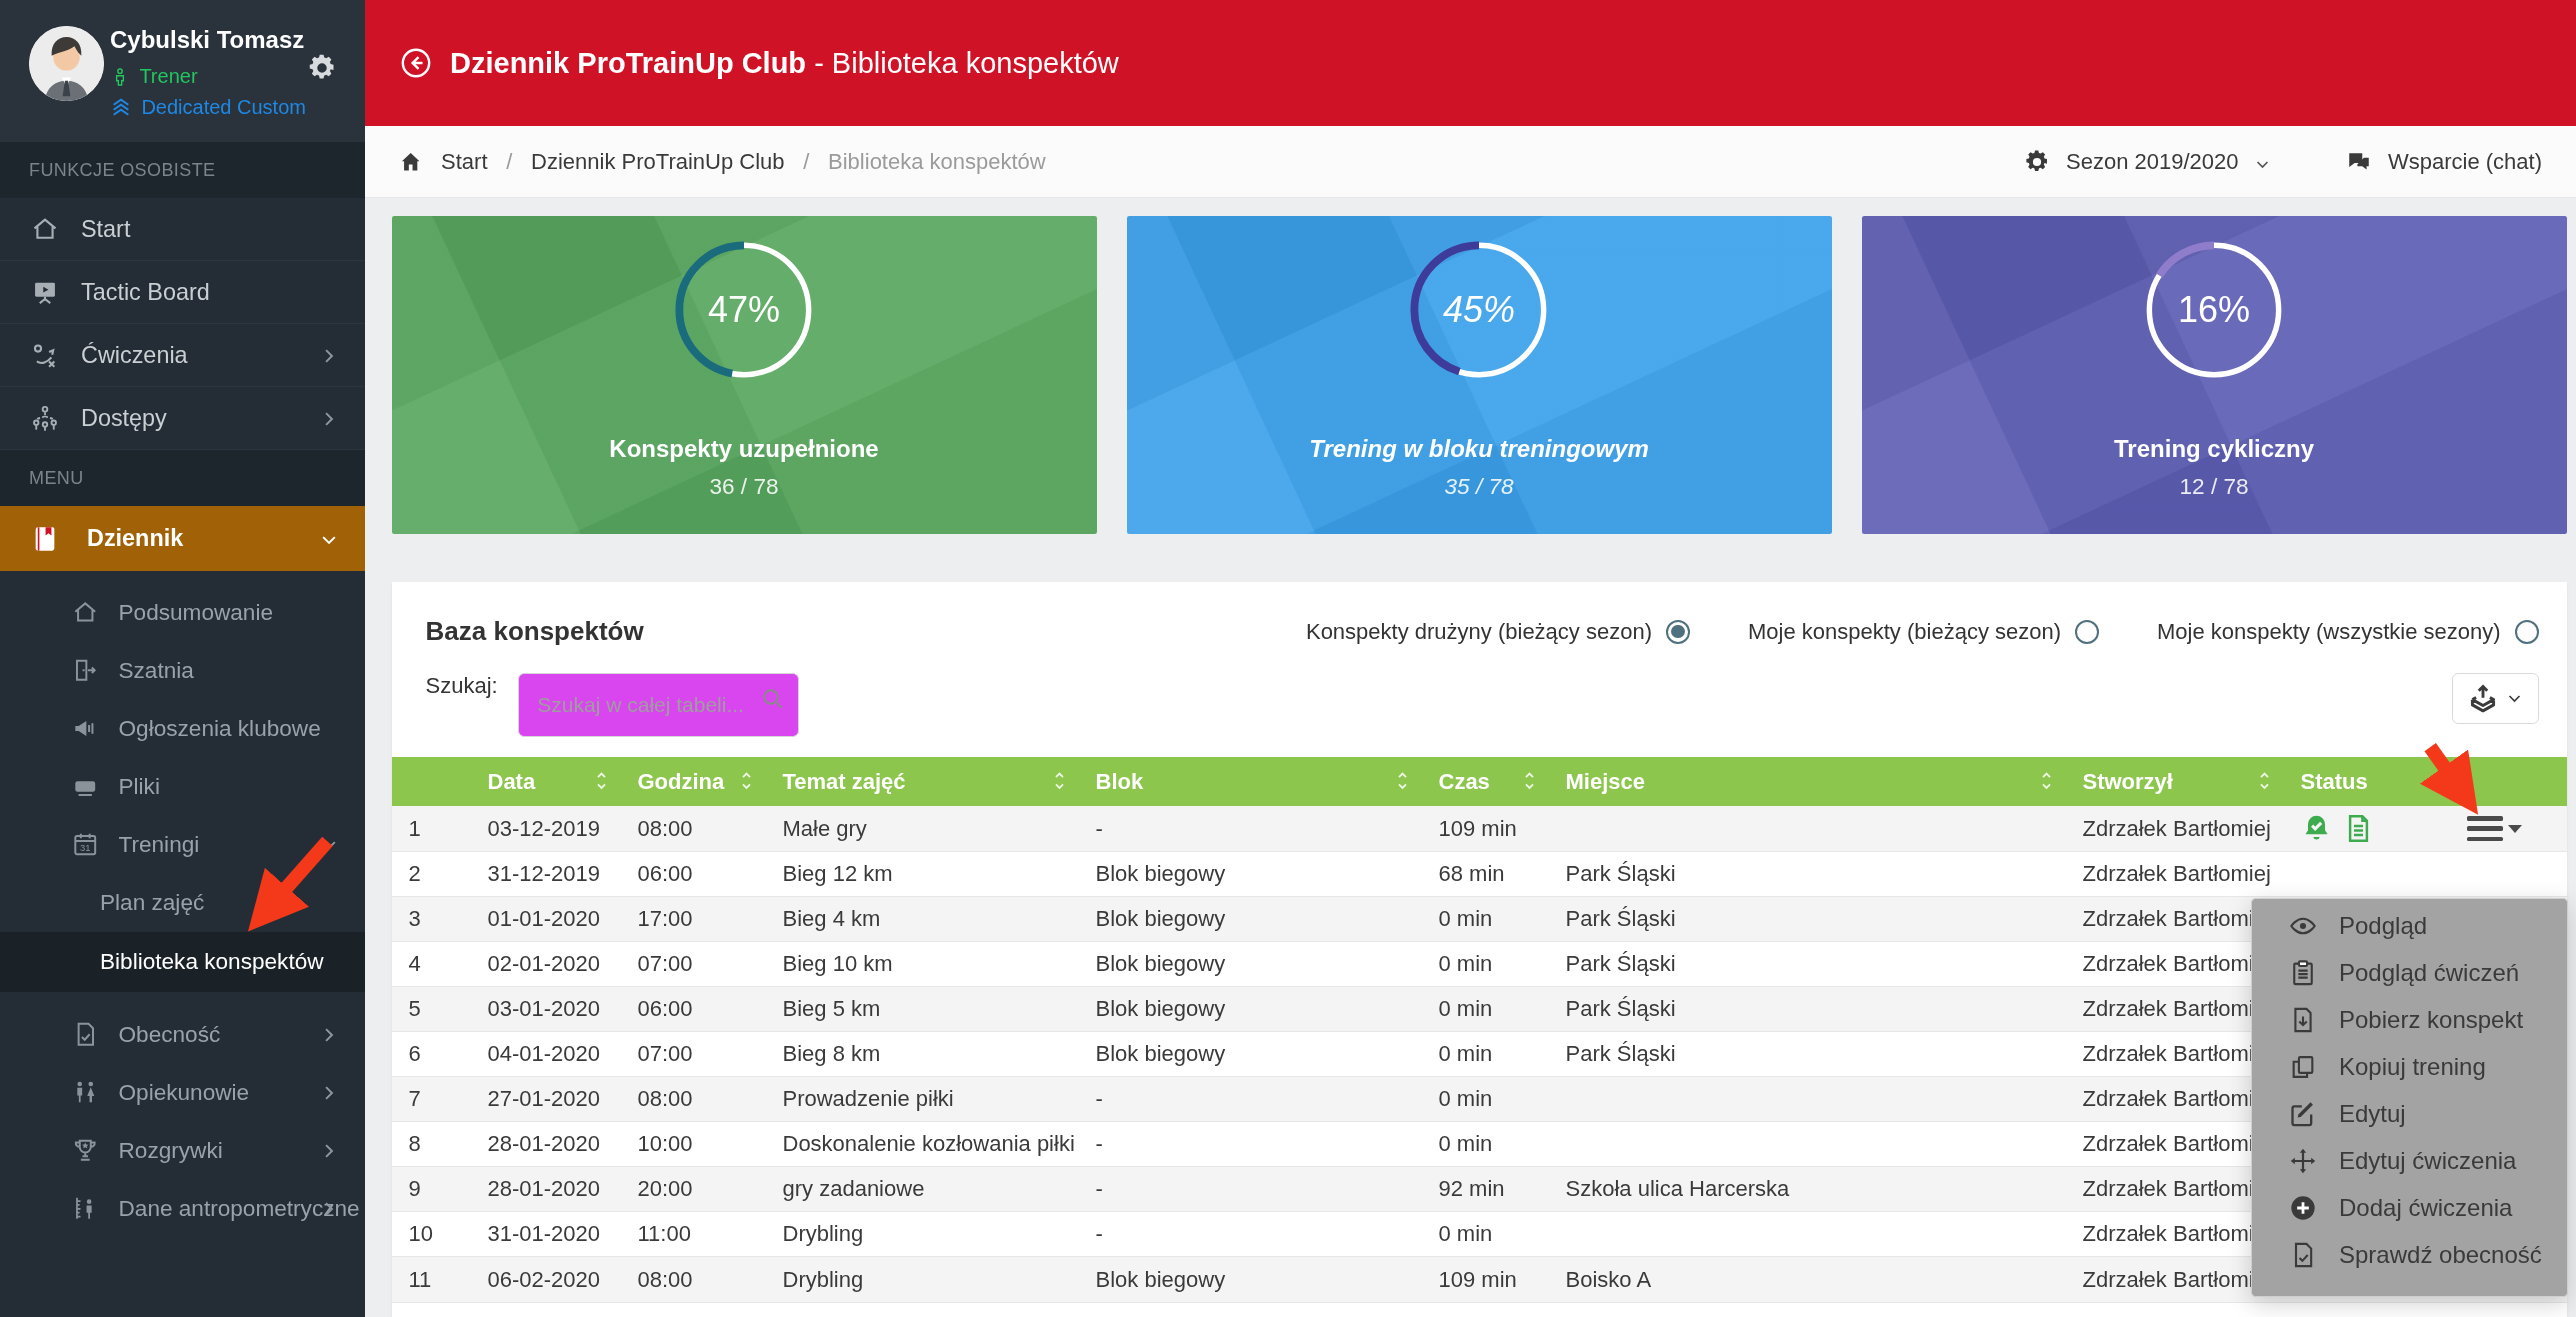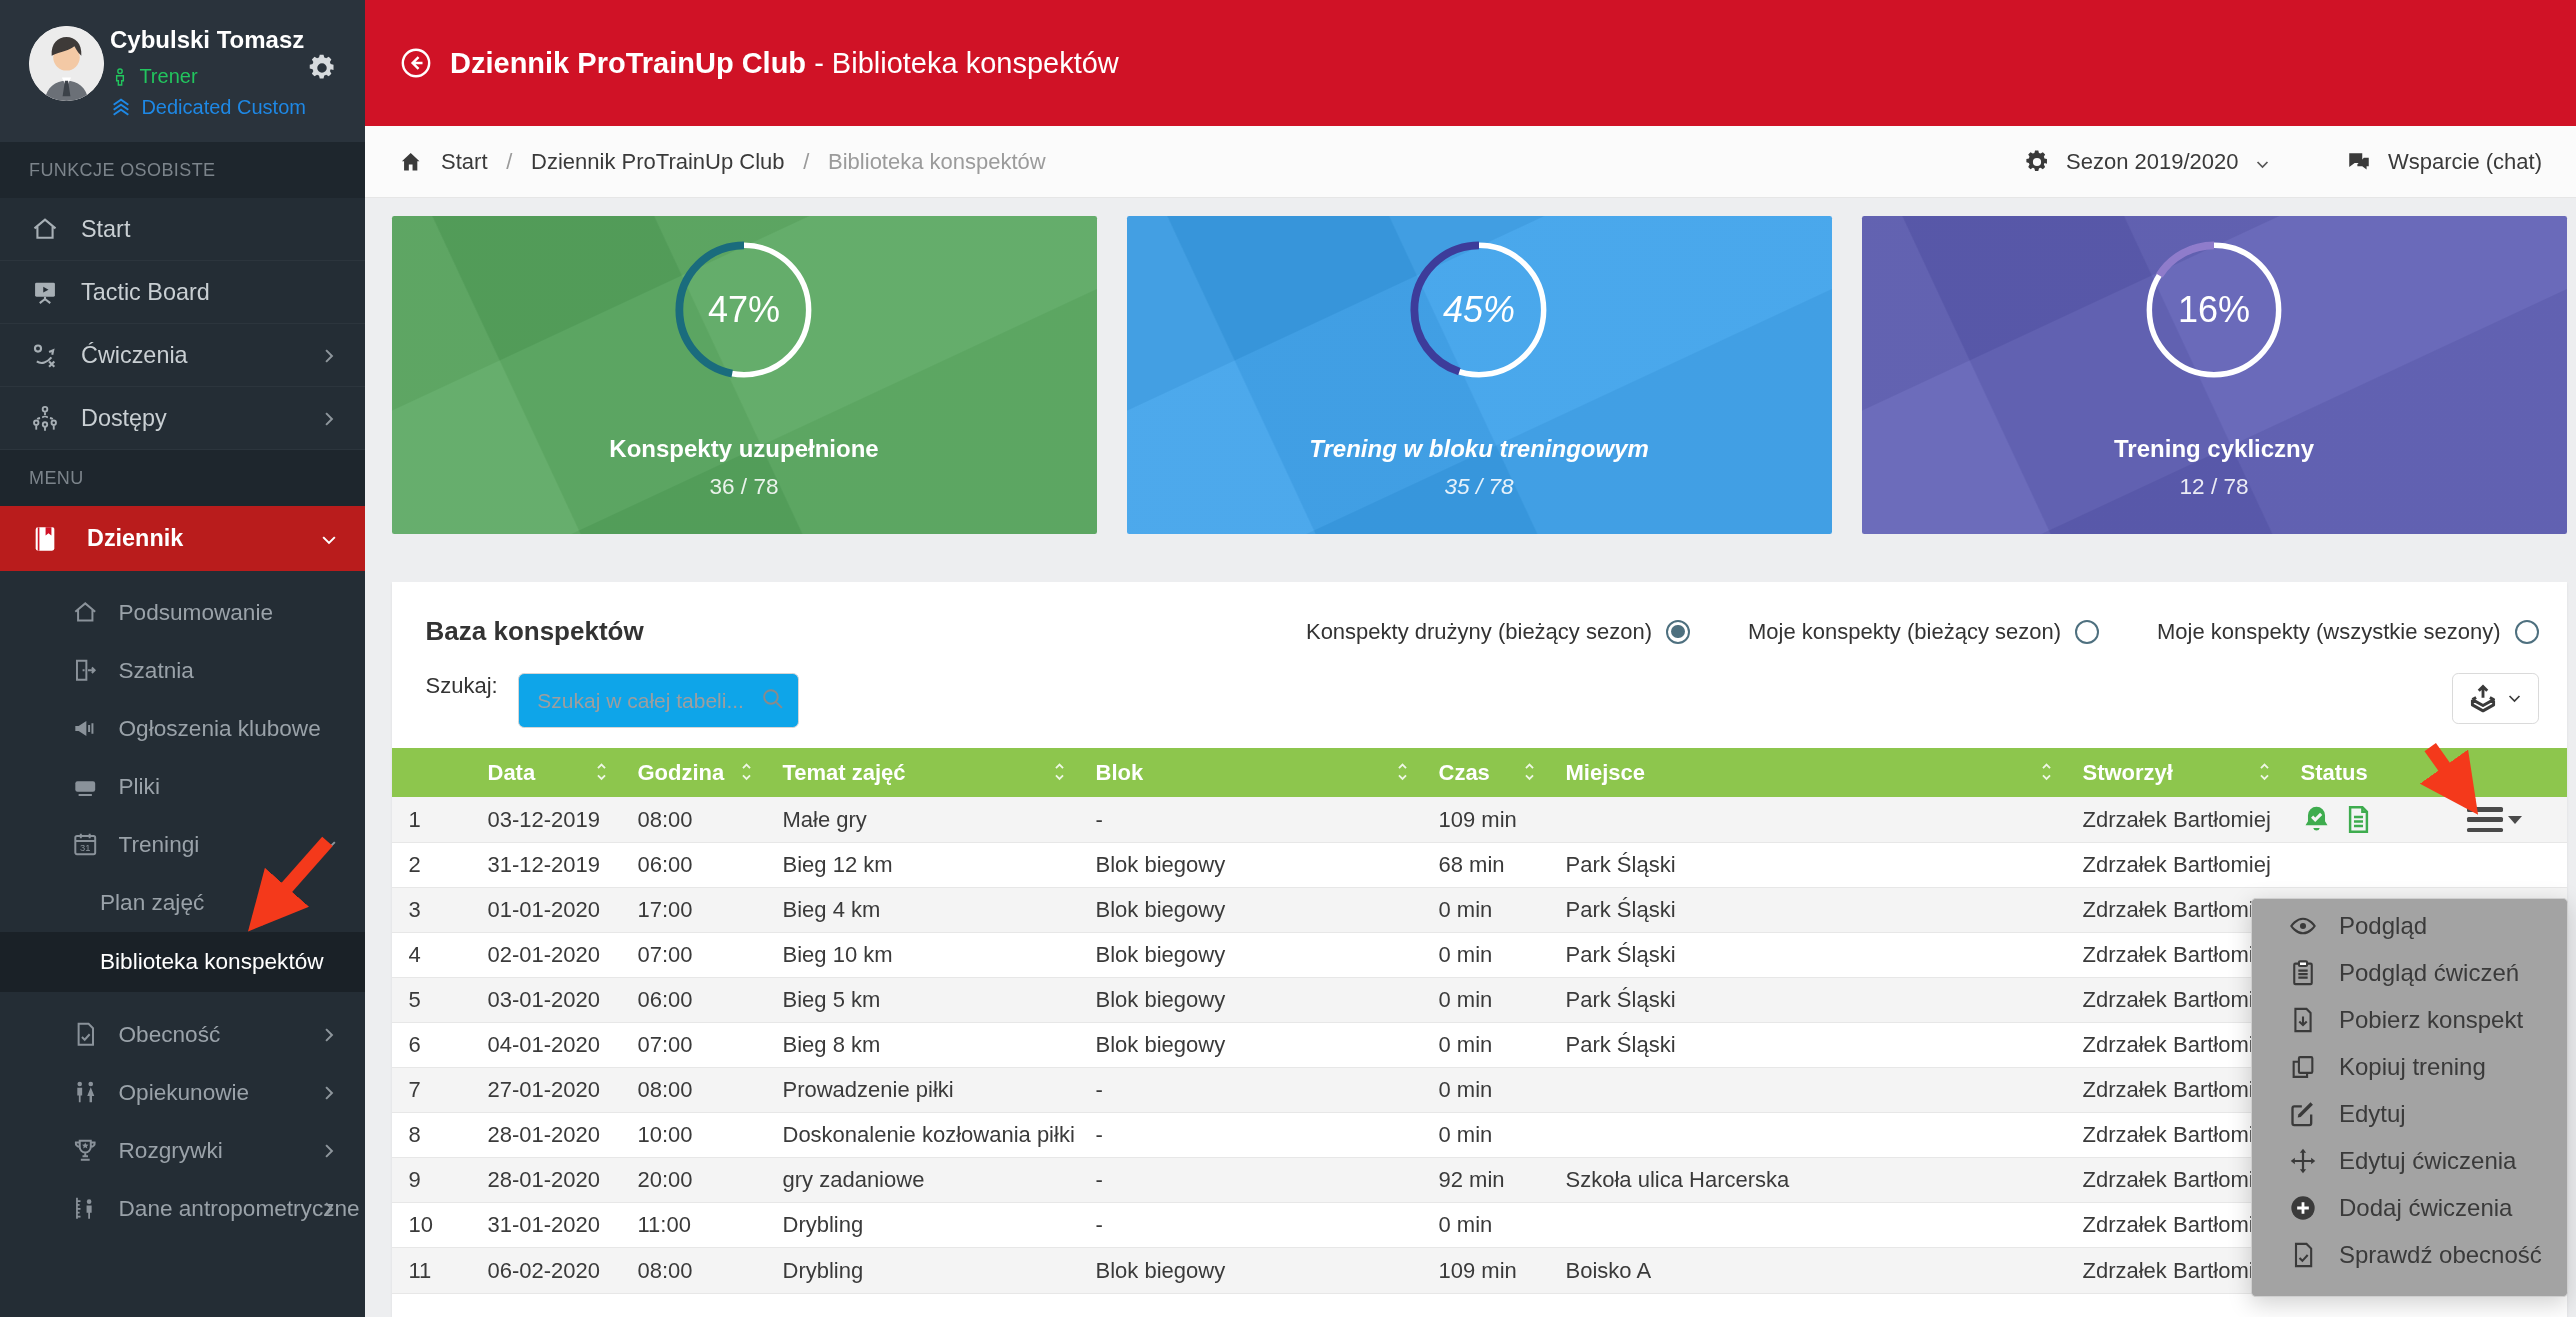--- a/index.html
+++ b/index.html
@@ -15,21 +15,21 @@
   .p-name { font-size:24px; font-weight:bold; color:#FFFFFF; margin-bottom:11px; }
   .p-row { display:flex; align-items:center; gap:9.4px; font-size:20px; color:#22c55e; margin-bottom:7.8px; }
   .p-plan { color:#1E88E5; }
   .gear-top { position:absolute; right:28px; top:53px; width:30px; height:30px; color:#D7DBDE; }
   .sb-strip { height:56px; background:#1E262D; display:flex; align-items:center; padding-left:29px;
               font-size:18px; color:#7C848B; letter-spacing:0.4px; }
   .sb-item { position:relative; height:63px; display:flex; align-items:center; padding-left:31px; gap:22px;
              font-size:23.4px; color:#C9CFD3; border-bottom:0.8px solid #2C353D; cursor:pointer; }
   .sb-item .ic { width:28px; height:28px; color:#A7AFB5; flex:0 0 auto; }
   .sb-item .chev { position:absolute; right:26.5px; width:20px; height:20px; color:#8E969C; }
-  .sb-dziennik { height:65px; background:#b91c1c; border-bottom:none; color:#FFFFFF; font-weight:bold;gap:28px; }
+  .sb-dziennik { height:65px; background:#a16207; border-bottom:none; color:#FFFFFF; font-weight:bold;gap:28px; }
   .sb-dziennik .ic { color:#FFFFFF; }
   .sb-dziennik .chev { color:#FFFFFF; }
   .sb-sub { padding-top:12.5px; }
   .sb-sub-item { position:relative; height:58px; display:flex; align-items:center; padding-left:72px; gap:20px;
                  font-size:22.6px; color:#9AA2A9; cursor:pointer; }
   .sb-sub-item .ic { width:26.5px; height:26.5px; color:#8A929A; flex:0 0 auto; }
   .sb-sub-item .chev { position:absolute; right:26.5px; width:20px; height:20px; color:#8E969C; }
   .sb-sub2 { padding-left:100px; }
   .sb-active { background:#1A2127; color:#FFFFFF; height:60px; }
   .sb-gap { height:14px; }
@@ -72,22 +72,22 @@
   .panel { margin-top:48px; background:#FFFFFF; height:780px; box-shadow:0 0.8px 2.3px rgba(0,0,0,.08); }
   .panel-head { display:flex; align-items:center; padding:34px 28px 6.2px 34px; }
   .panel-title { font-size:26px; font-weight:bold; color:#333; }
   .filters { margin-left:auto; display:flex; align-items:center; gap:58px; }
   .radio-g { display:flex; align-items:center; gap:14px; font-size:22px; color:#333; cursor:pointer; }
   .radio { width:24px; height:24px; border-radius:50%; border:2.7px solid #4E707F; position:relative; flex:0 0 auto; }
   .radio.on::after { content:""; position:absolute; inset:3.1px; border-radius:50%; background:#4E707F; }
   .search-row { display:flex; align-items:flex-start; padding:20px 28px 0 34px; }
   .search-label { font-size:22px; color:#333; margin-right:20px; }
   .search-box { position:relative; width:281px; }
-  .search-box input { width:281px; height:55px; border:0.8px solid #D6D6D6; border-radius:6.2px; font-size:21px;
-        color:#333; padding:0 47px 0 18.7px; outline:none; font-family:"Liberation Sans",sans-serif; background:#0ea5e9; }
+  .search-box input { width:281px; height:64px; border:0.8px solid #D6D6D6; border-radius:6.2px; font-size:21px;
+        color:#333; padding:0 47px 0 18.7px; outline:none; font-family:"Liberation Sans",sans-serif; background:#d946ef; }
   .search-box input::placeholder { color:#9E9E9E; }
   .search-ic { position:absolute; right:14px; top:12.5px; width:25px; height:25px; color:#8A8A8A; }
   .export-btn { margin-left:auto; width:87px; height:51px; background:#FFFFFF; border:0.8px solid #DADADA;
         border-radius:6.2px; display:flex; align-items:center; justify-content:center; gap:7.8px; cursor:pointer; }
   .export-btn .ic { width:30px; height:30px; color:#3B3B3B; }
   .export-btn .caret { width:17px; height:17px; color:#3B3B3B; }
 
   
   table { border-collapse:collapse; table-layout:fixed; width:2175px; margin-top:20px; }
   thead th { background:#8DC64D; height:49px; color:#FFFFFF; font-size:22px; font-weight:bold; text-align:left;

